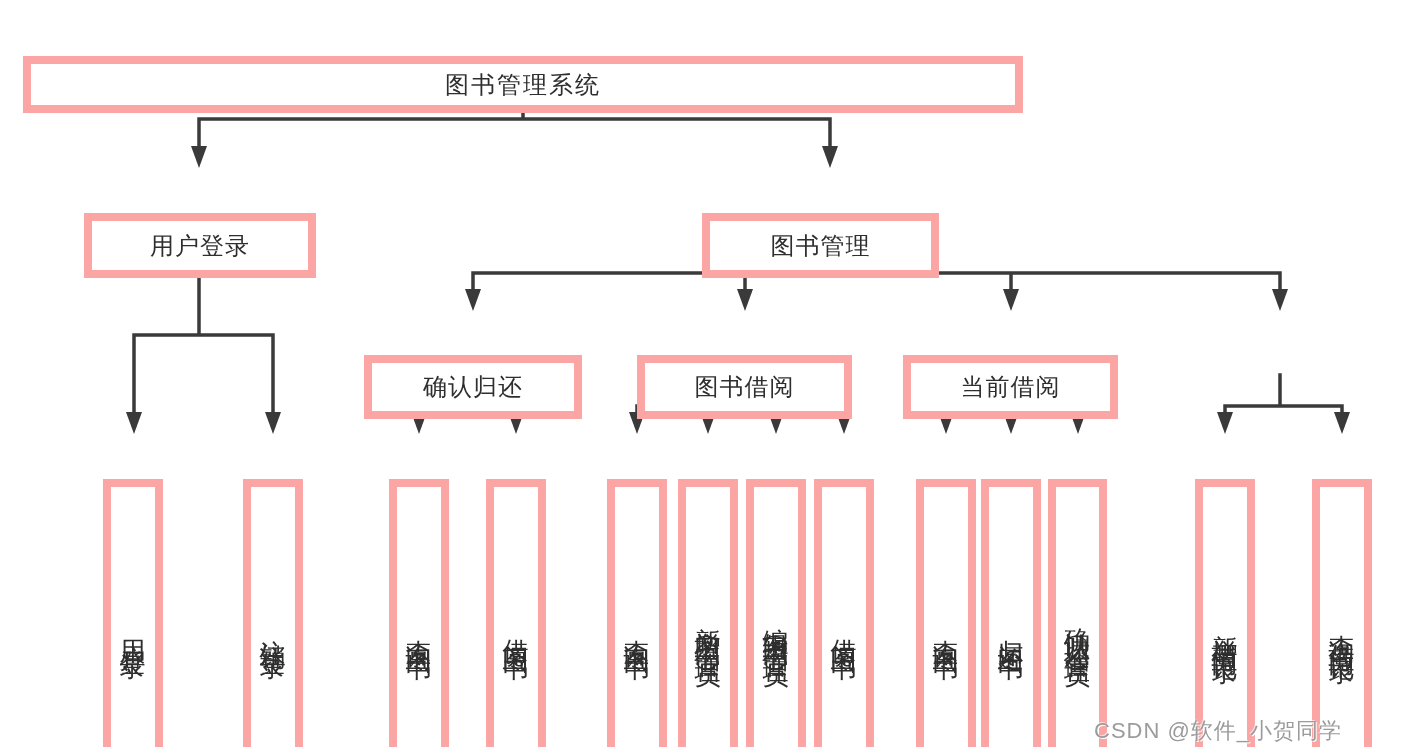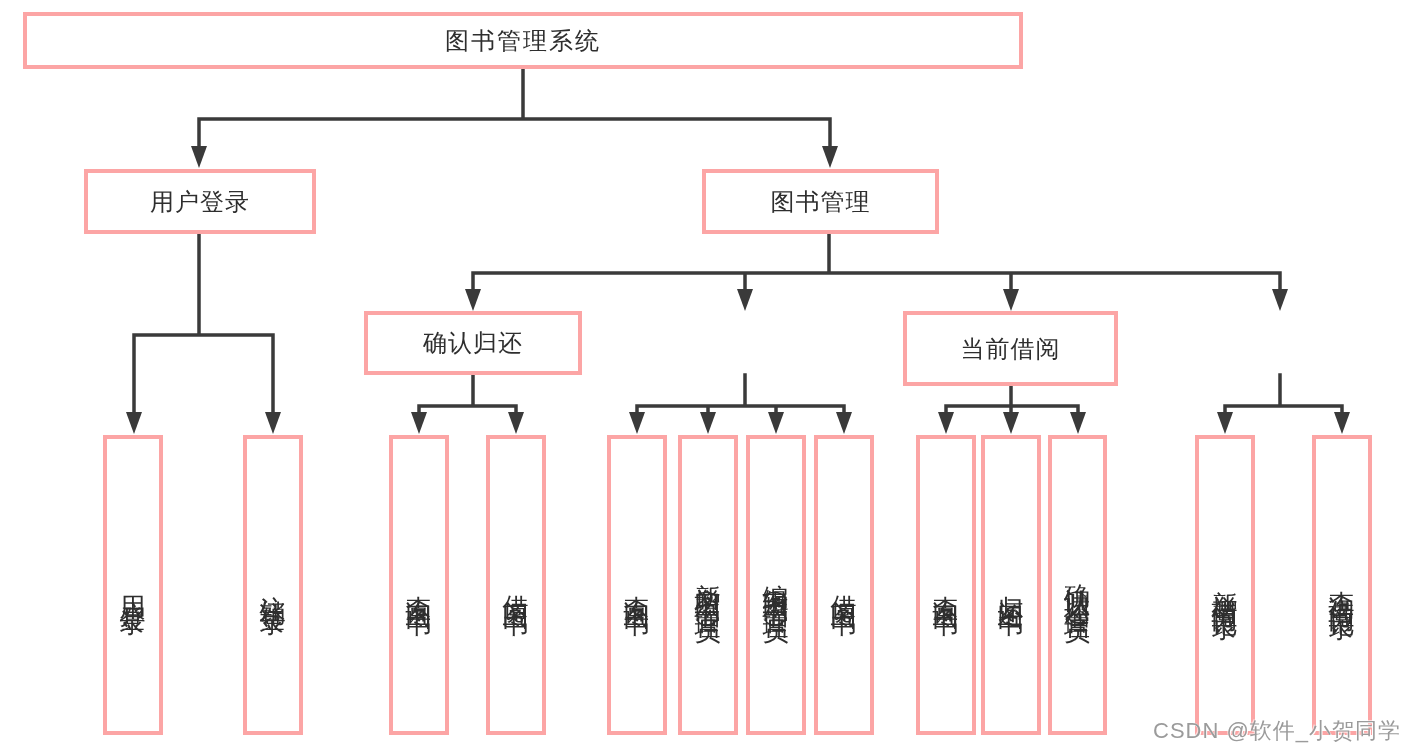--- a/index.html
+++ b/index.html
@@ -7,40 +7,41 @@
     position:relative;
     width:1405px;height:747px;
     background:#ffffff;
     font-family:"Liberation Sans","DejaVu Sans",sans-serif;
     overflow:hidden;
   }
   #connectors{position:absolute;left:0;top:0;width:1405px;height:747px;}
   .node{
     position:absolute;
     box-sizing:border-box;
-    border:4px solid #fca5a5;
+    border:8px solid #fca5a5;
     background:#ffffff;
     color:#2e2e2e;
     display:flex;
     align-items:center;
     justify-content:center;
     text-align:center;
+    margin-top:44px;
   }
   .node.h{font-size:24px;letter-spacing:1px;}
   .node.root{font-size:24px;letter-spacing:2px;}
   .node.v{
     writing-mode:vertical-rl;
     text-orientation:mixed;
     font-size:26px;
     letter-spacing:5px;
     line-height:1;
   }
   #watermark{
     position:absolute;
-    left:1153px;top:716px;
+    left:1094px;top:716px;
     font-size:22px;
     color:#9b9b9b;
     letter-spacing:1px;
     white-space:nowrap;
     text-shadow:1px 1px 0 #ffffff, -1px -1px 0 rgba(255,255,255,.6);
   }
   path{stroke:#3a3a3a;stroke-width:3.5;fill:none;stroke-linecap:square;}
   polygon{fill:#3a3a3a;stroke:none;}
 </style>
 </head>
@@ -90,21 +91,22 @@
       <polygon points="1334,412 1350,412 1342,434"></polygon>
     </g>
   </svg>
 
   <div class="node root" style="left:23px;top:12px;width:1000px;height:57px;">图书管理系统</div>
 
   <div class="node h" style="left:84px;top:169px;width:232px;height:65px;">用户登录</div>
   <div class="node h" style="left:702px;top:169px;width:237px;height:65px;">图书管理</div>
 
   <div class="node h" style="left:364px;top:311px;width:218px;height:64px;">确认归还</div>
-  <div class="node h" style="left:903px;top:311px;width:215px;height:75px;">当前借阅</div>
+  <div class="node h" style="left:637px;top:311px;width:215px;height:64px;">图书借阅</div>
+  <div class="node h" style="left:903px;top:311px;width:215px;height:64px;">当前借阅</div>
 
   <div class="node v" style="left:103px;top:435px;width:60px;height:300px;">用户登录</div>
   <div class="node v" style="left:243px;top:435px;width:60px;height:300px;">注销登录</div>
 
   <div class="node v" style="left:389px;top:435px;width:60px;height:300px;">查询图书</div>
   <div class="node v" style="left:486px;top:435px;width:60px;height:300px;">借阅图书</div>
 
   <div class="node v" style="left:607px;top:435px;width:60px;height:300px;">查询图书</div>
   <div class="node v" style="left:678px;top:435px;width:60px;height:300px;">新增图书（管理员）</div>
   <div class="node v" style="left:746px;top:435px;width:60px;height:300px;">编辑图书（管理员）</div>

